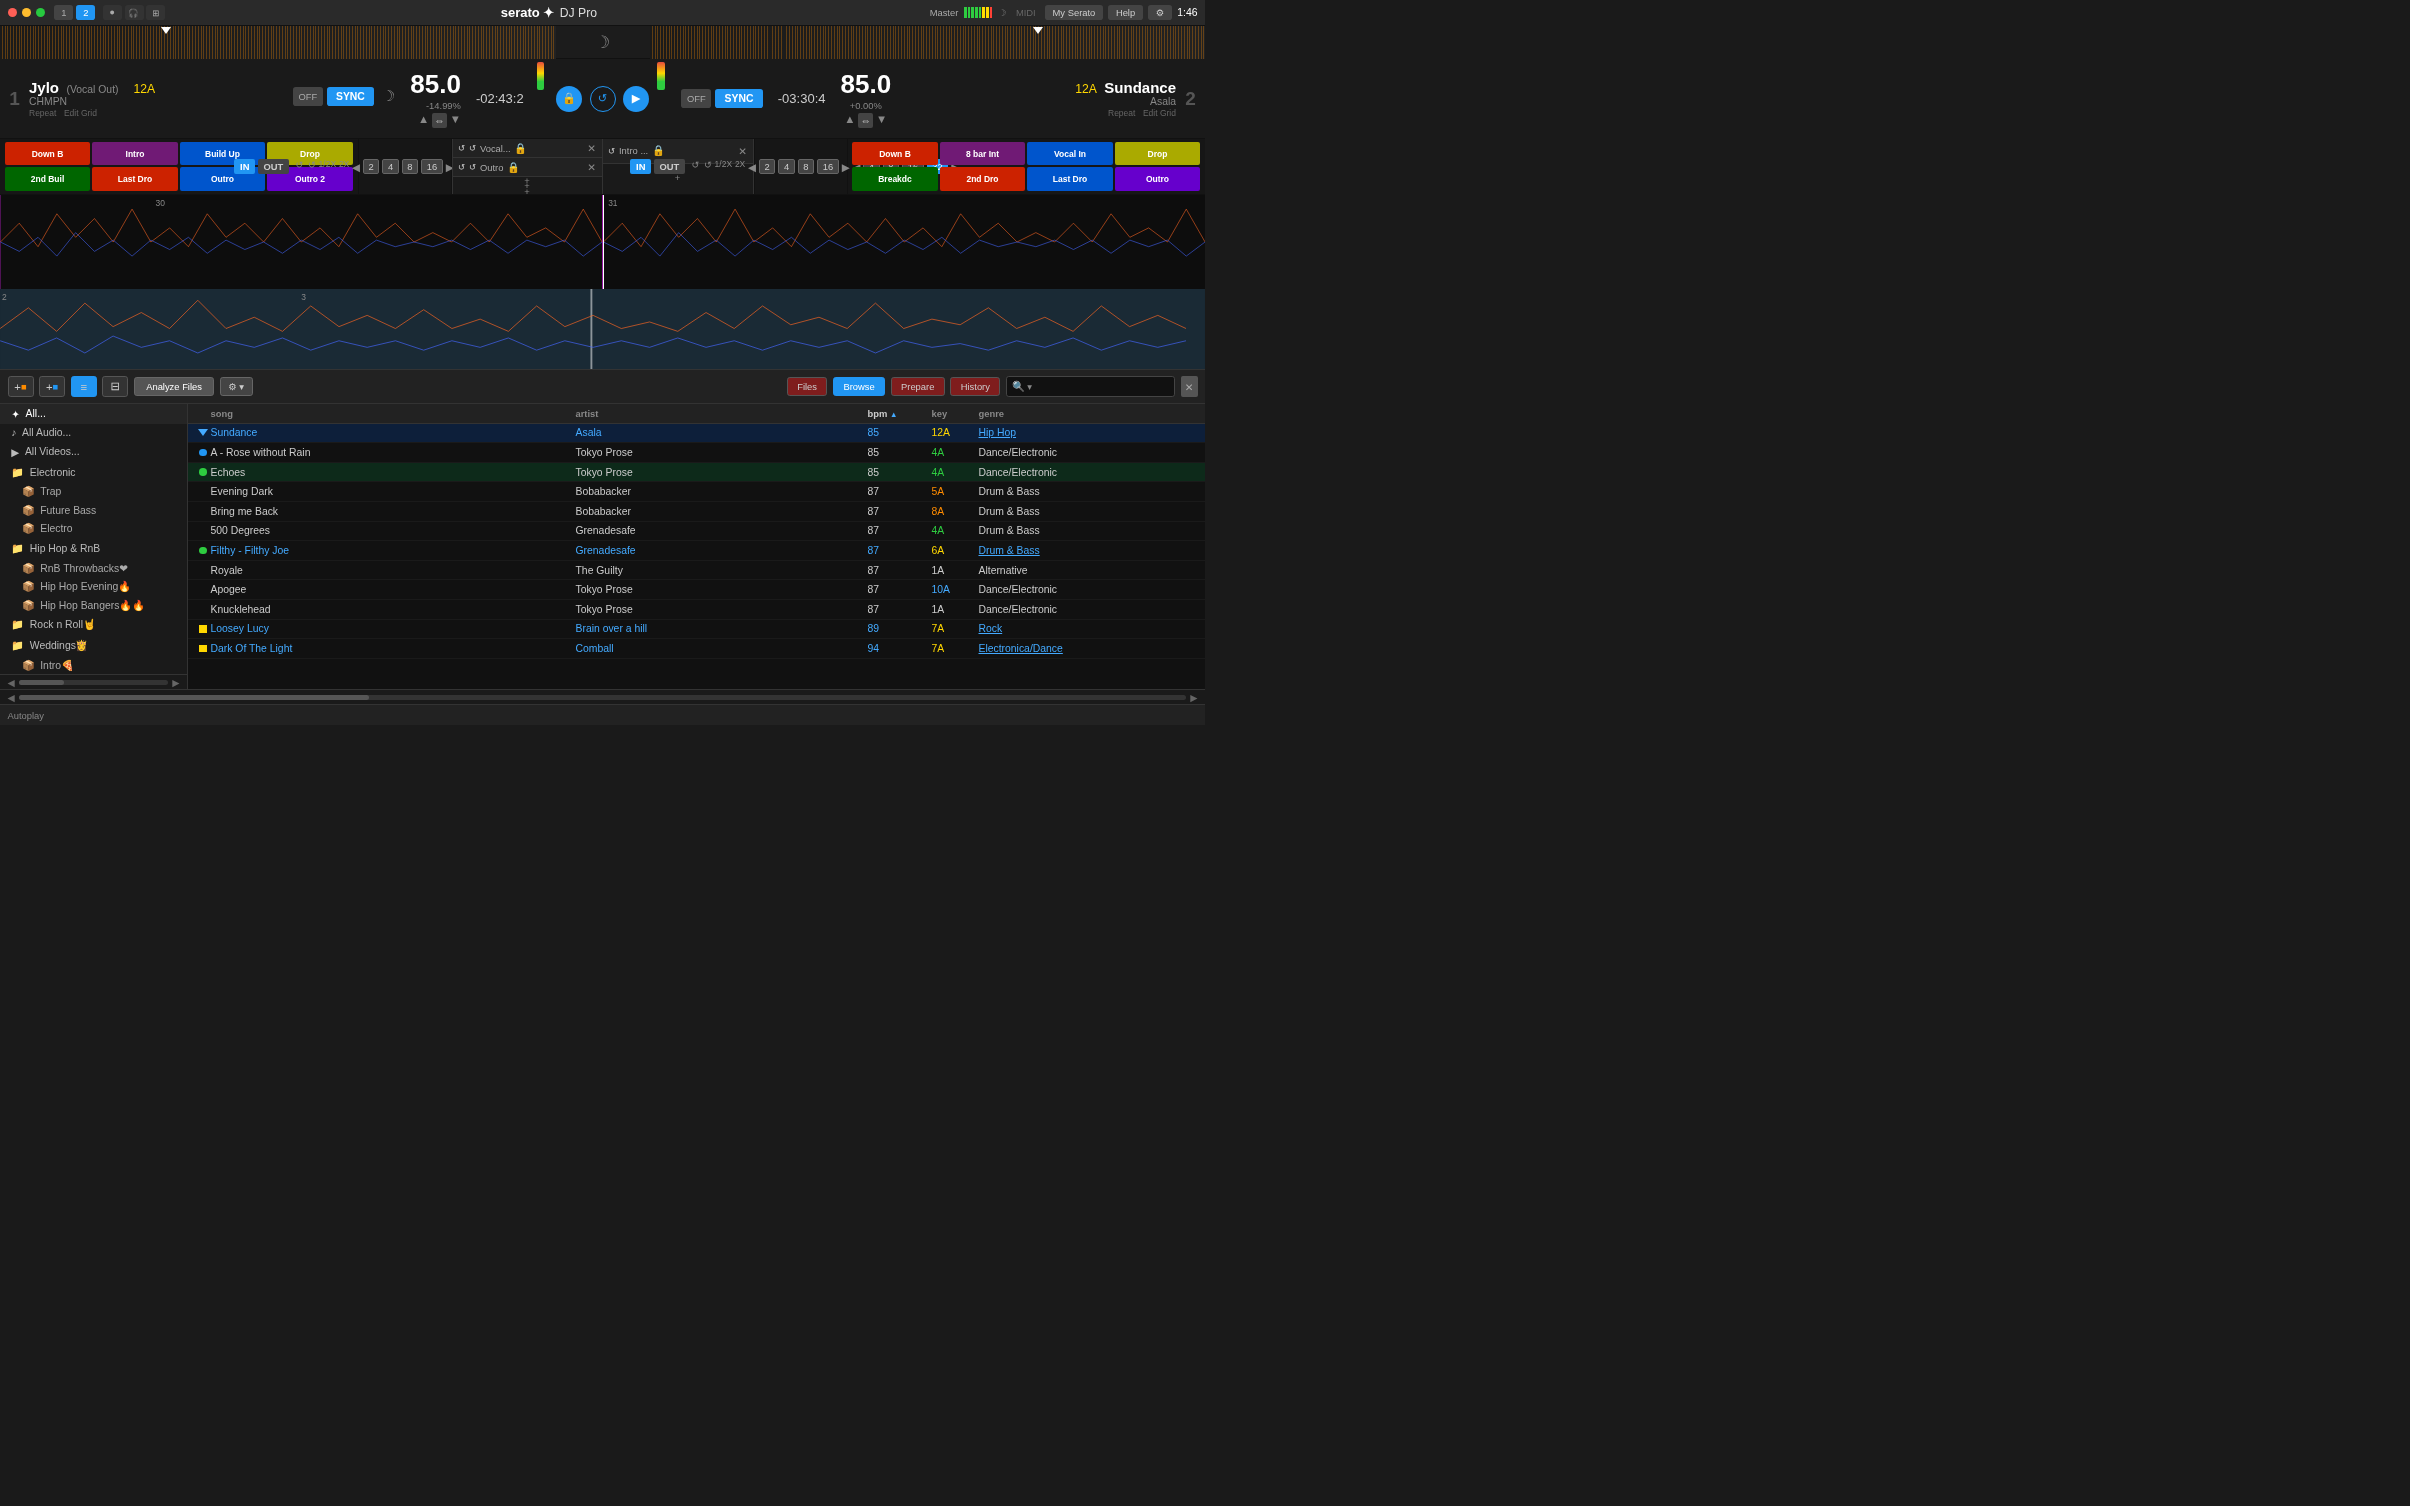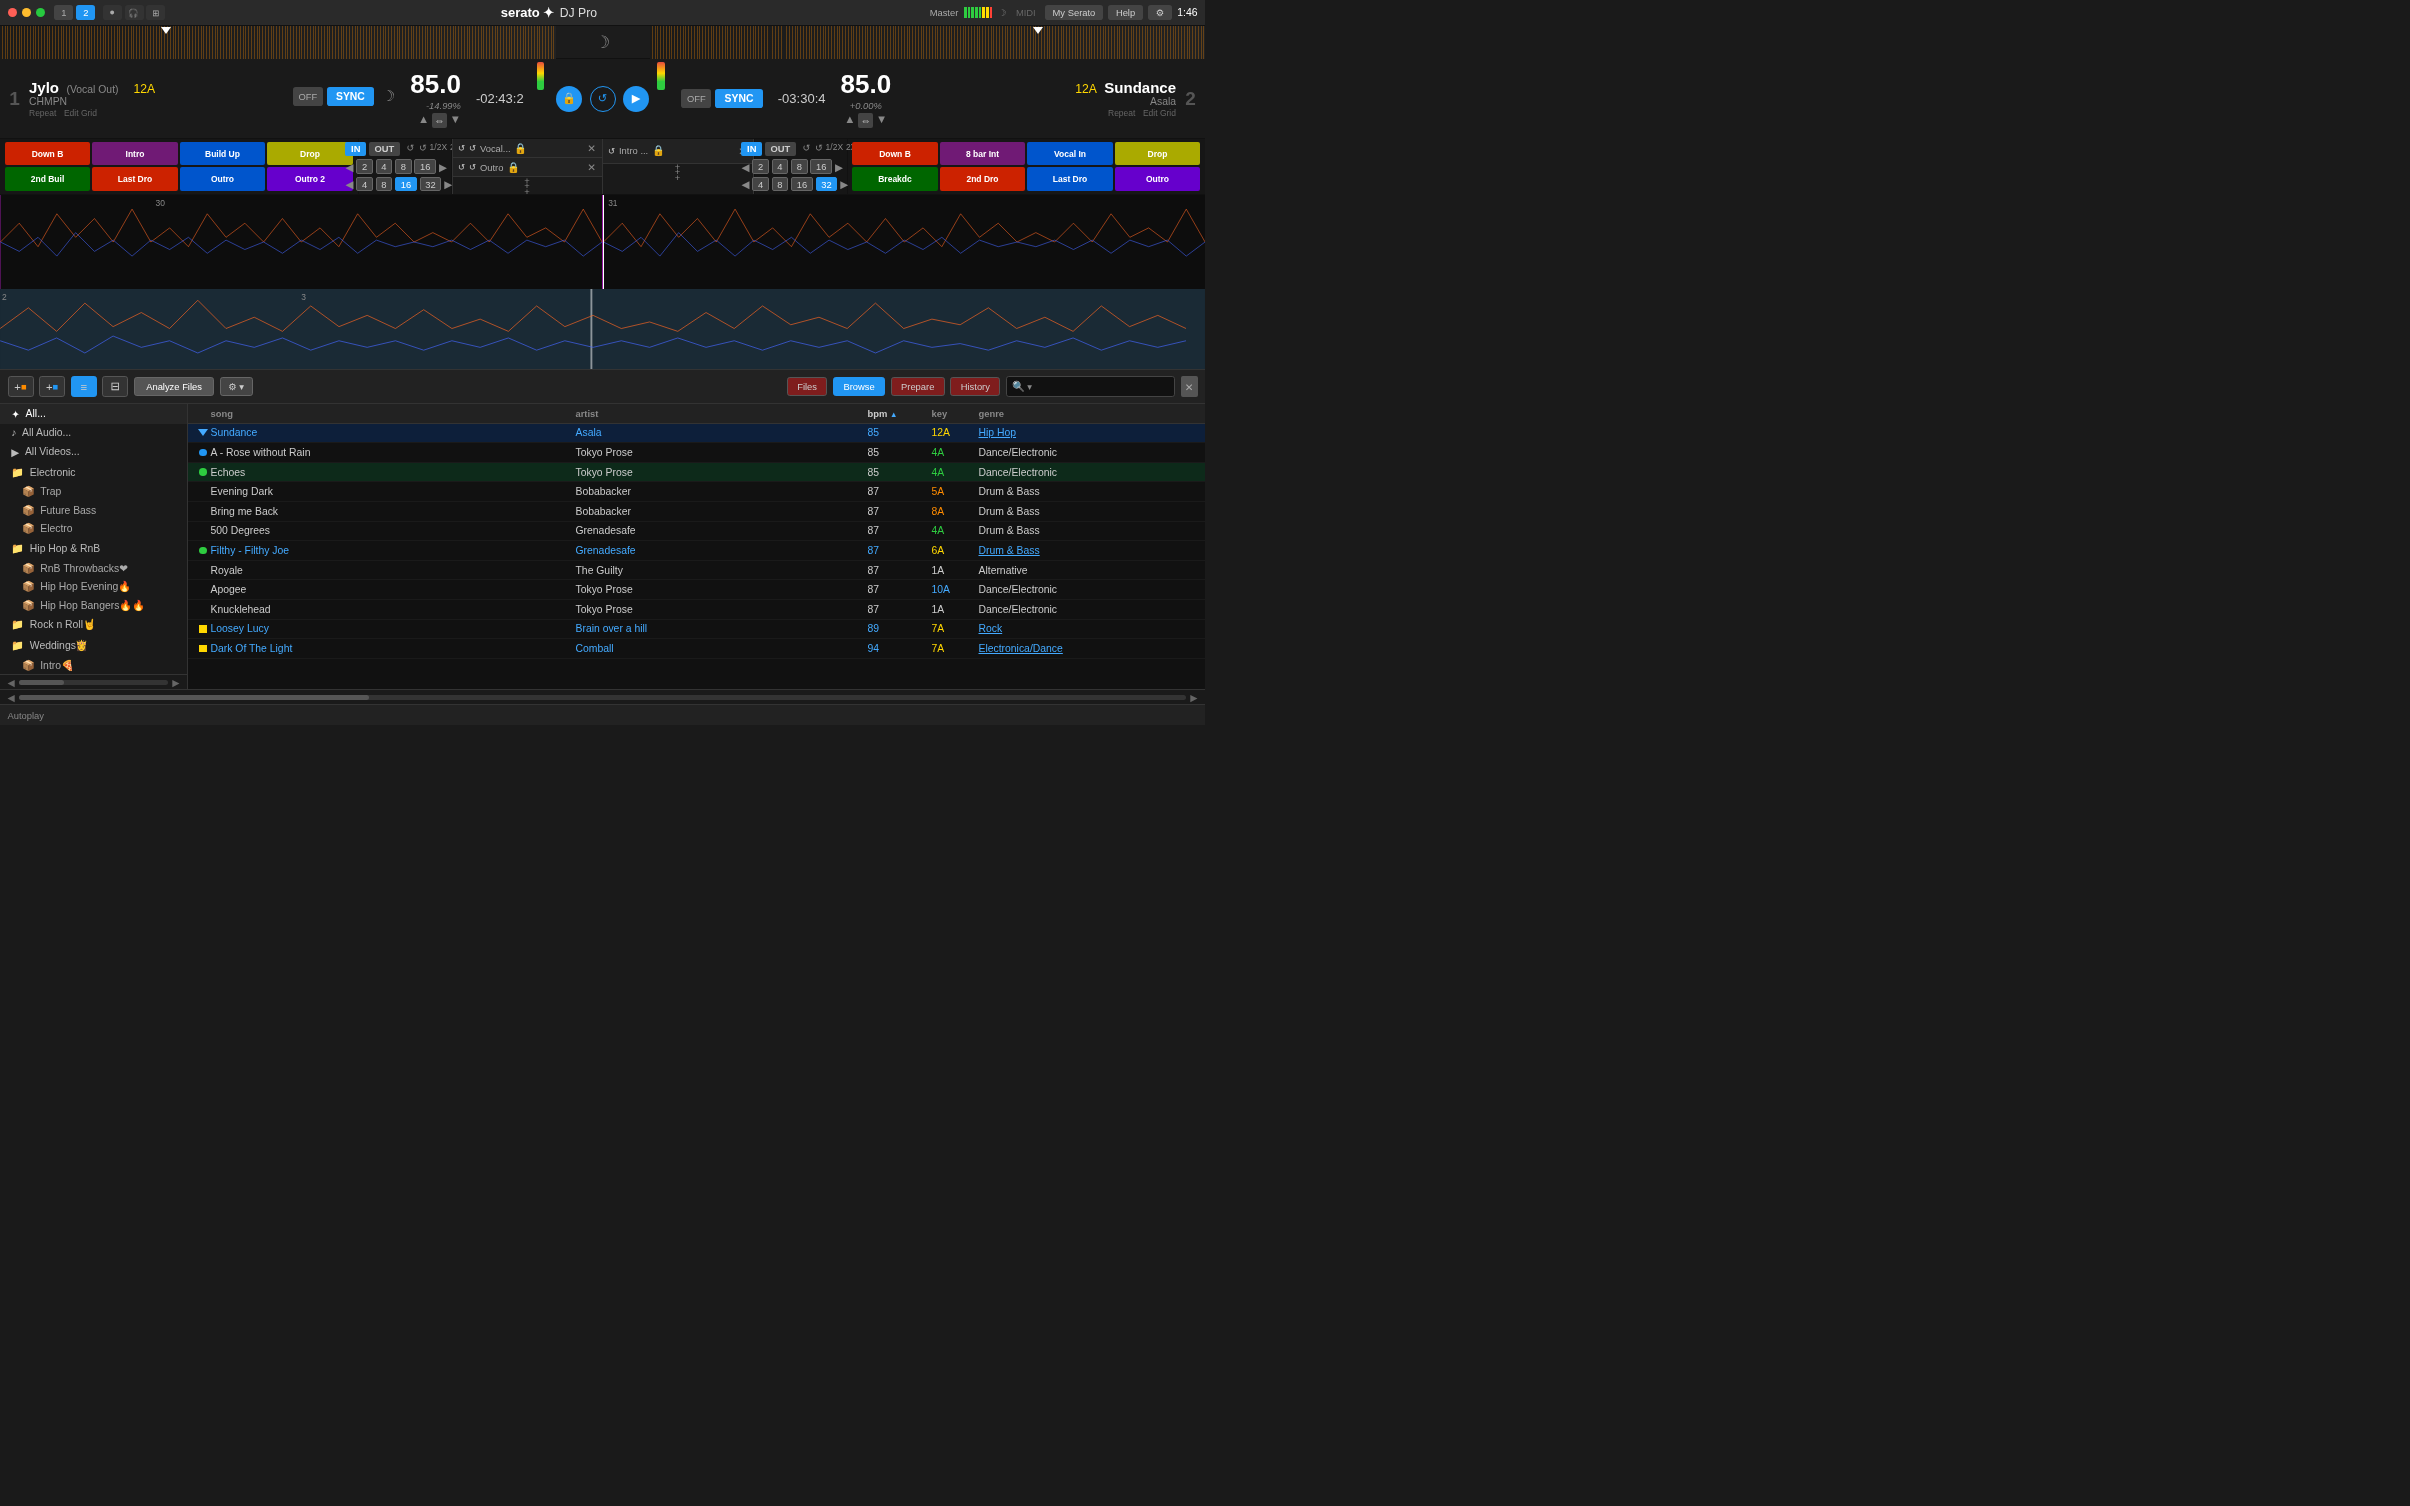--- a/index.html
+++ b/index.html
@@ -107,21 +107,21 @@
     .deck-num {
       font-size: 19px; font-weight: bold; color: #555;
       width: 14px; text-align: center;
     }
     .deck-info { flex: 1; }
     .deck-title { font-size: 15px; font-weight: bold; color: white; }
     .deck-artist { font-size: 10.4px; color: #888; }
     .deck-key-display { font-size: 12.2px; color: #2ecc40; margin-left: 7.5px; }
     .deck-key-display.yellow { color: #ffd700; }
     .deck-bpm { font-size: 26px; font-weight: bold; color: white; }
-    .deck-bpm-sub { font-size: 9.4px; color: #888; font-style: italic; }
+    .deck-bpm-sub { font-size: 9.4px; color: #888; }
     .deck-time { font-size: 13px; color: #ccc; }
     .sync-btn {
       background: #2196F3; color: white; border: none;
       padding: 3.8px 9.4px; border-radius: 2.8px; font-weight: bold; font-size: 10.4px;
     }
     .off-btn {
       background: #444; color: #aaa; border: none;
       padding: 3.8px 5.6px; border-radius: 2.8px; font-size: 9.4px;
     }
     .deck-center {
@@ -160,21 +160,21 @@
     .cue-pad.blue { background: #0055cc; }
     .cue-pad.yellow { background: #aaaa00; }
     .cue-pad.green { background: #006600; }
     .cue-pad.purple { background: #6600cc; }
     .cue-pad-row { display: flex; gap: 1.9px; width: 100%; }
     .cue-controls {
       width: 94px; display: flex; align-items: center; justify-content: center;
       flex-shrink: 0; background: #161616;
       border-left: 0.9px solid #111; border-right: 0.9px solid #111;
     }
-    .cue-loop-controls { display: flex; flex-direction: column; gap: 2.8px; }
+    .cue-loop-controls { display: flex; flex-direction: row; gap: 2.8px; }
     .loop-row { display: flex; gap: 2.8px; align-items: center; }
     .in-out { display: flex; gap: 2.8px; }
     .in-btn { background: #2196F3; border: none; color: white; padding: 1.9px 5.6px; border-radius: 1.9px; font-size: 9.4px; font-weight: bold; }
     .out-btn { background: #444; border: none; color: #ccc; padding: 1.9px 5.6px; border-radius: 1.9px; font-size: 9.4px; font-weight: bold; }
 
     
     .waveform-area {
       height: 174px;
       background: #0a0a0a;
       position: relative;

